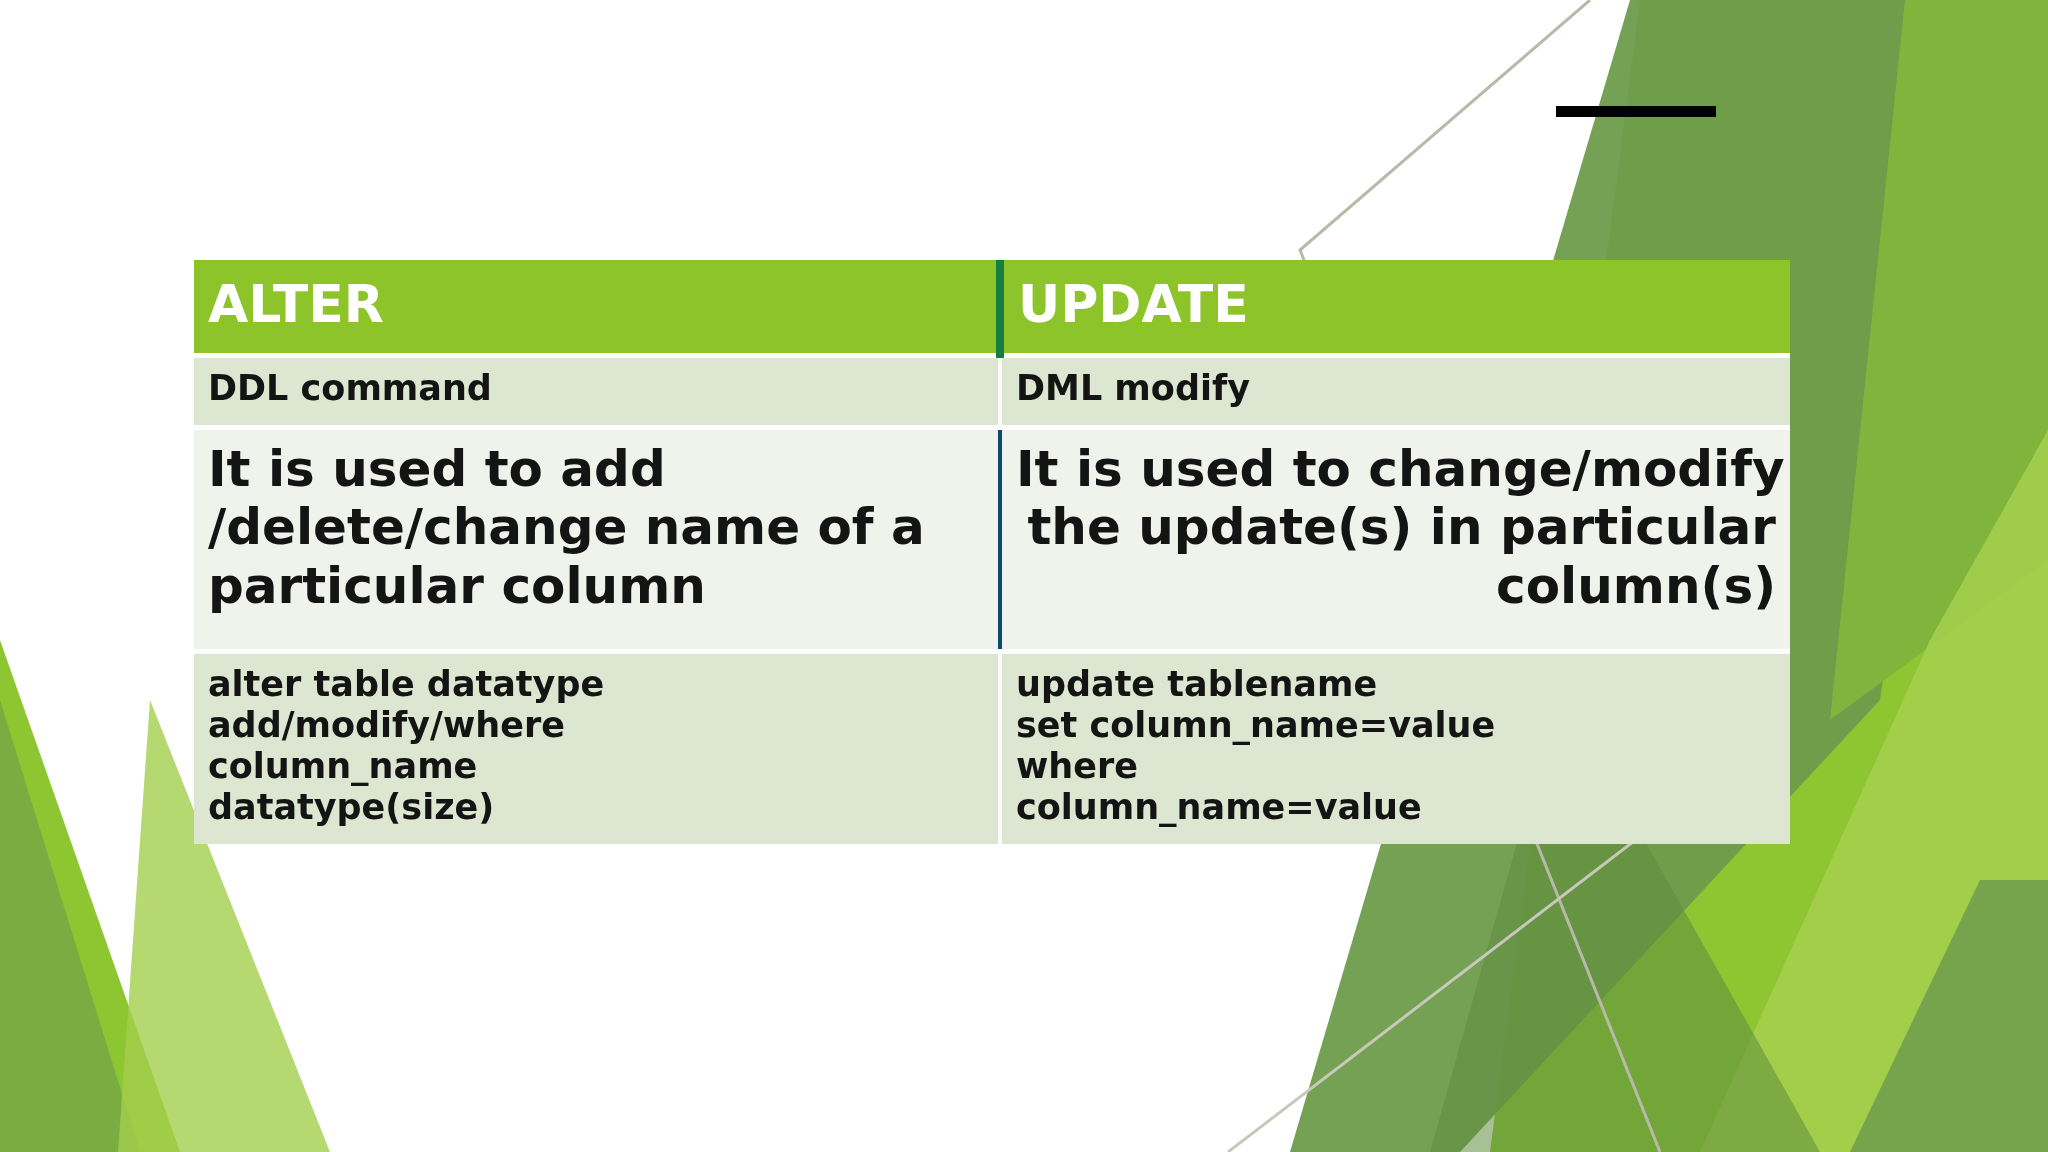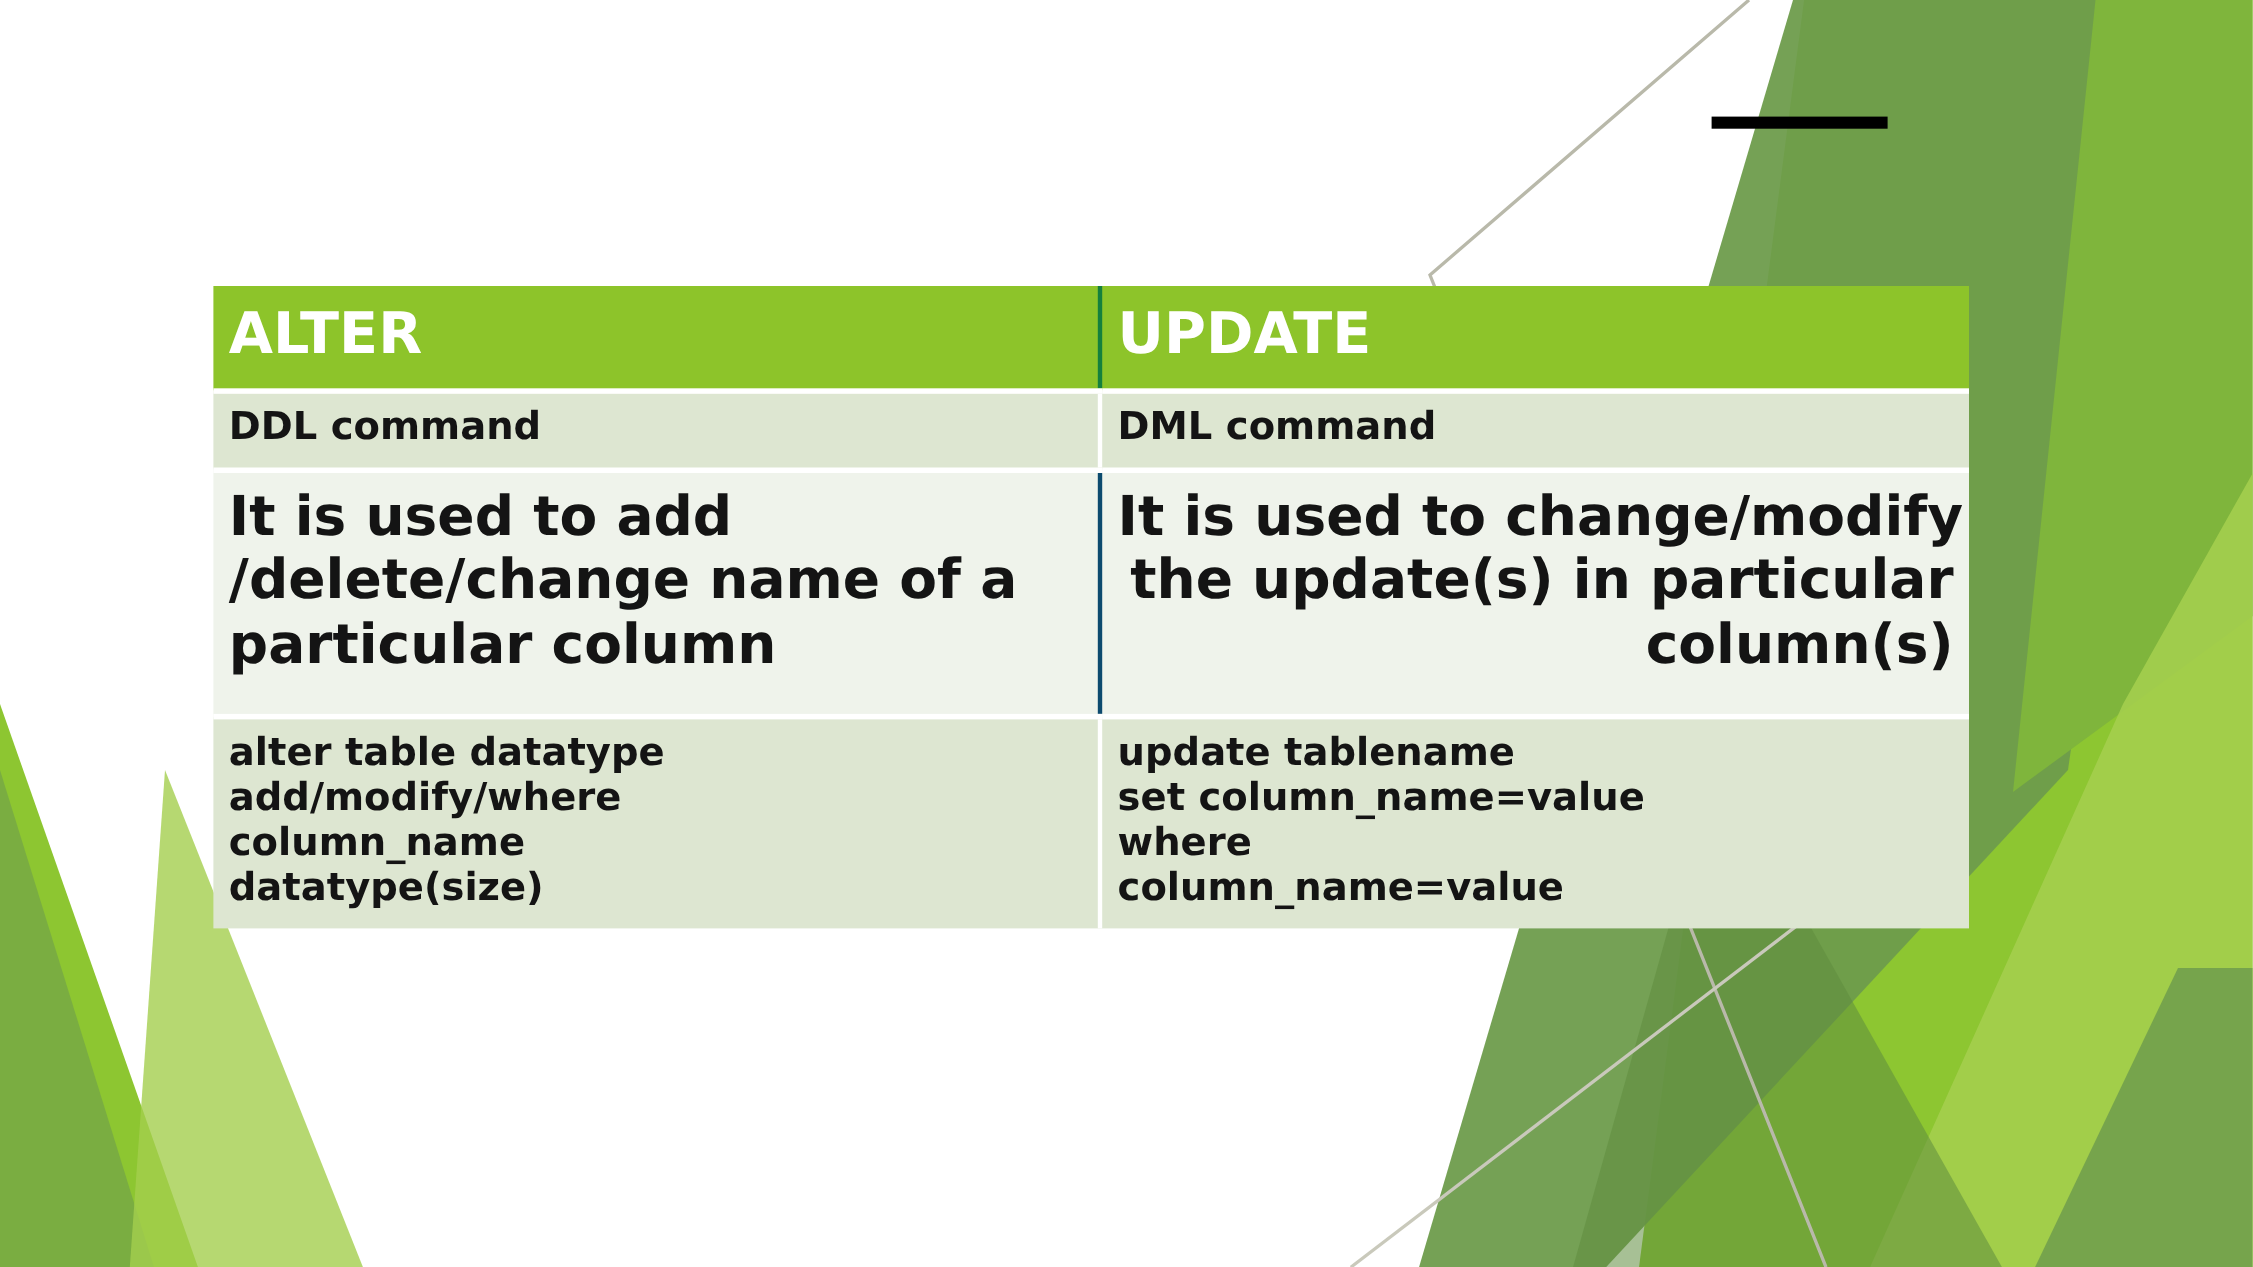--- a/index.html
+++ b/index.html
@@ -56,21 +56,21 @@
   .cmp-table col.c1 { width: 806px; }
   .cmp-table col.c2 { width: 790px; }
 
   .hdr-row th {
     background: #8DC42A;
     color: #ffffff;
     font-size: 52px;
     font-weight: 600;
     padding-top: 14px;
     padding-bottom: 18px;
-    border-right: 4px solid #15803d;
+    border-right: 8px solid #15803d;
   }
   .hdr-row th:last-child { border-right: none; }
 
   .band-a td {
     background: #DDE6D1;
     font-size: 35px;
     color: #141414;
     border-top: 5px solid #ffffff;
     border-right: 4px solid #ffffff;
   }
@@ -126,21 +126,21 @@
     </thead>
     <tbody>
       <tr class="band-a">
         <td>
           <span class="cell-lines">
             <span class="ln">DDL command</span>
           </span>
         </td>
         <td>
           <span class="cell-lines">
-            <span class="ln">DML command</span>
+            <span class="ln">DML modify</span>
           </span>
         </td>
       </tr>
 
       <tr class="band-b">
         <td>
           <span class="cell-lines">
             <span class="ln">It is used to add</span>
             <span class="ln">/delete/change name of a</span>
             <span class="ln">particular column</span>

